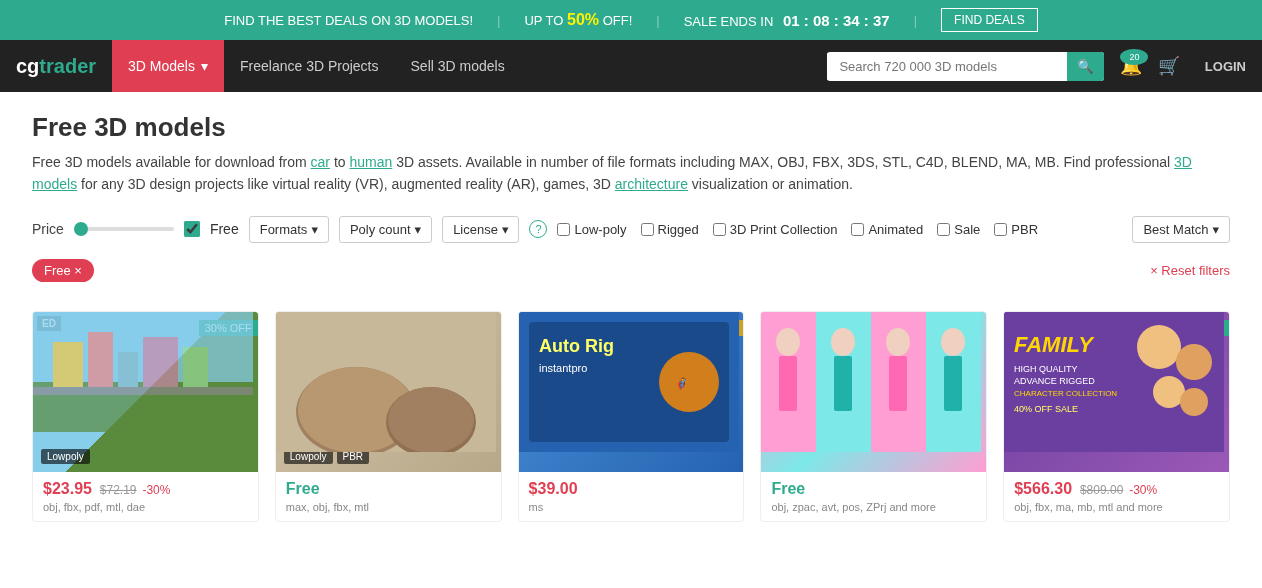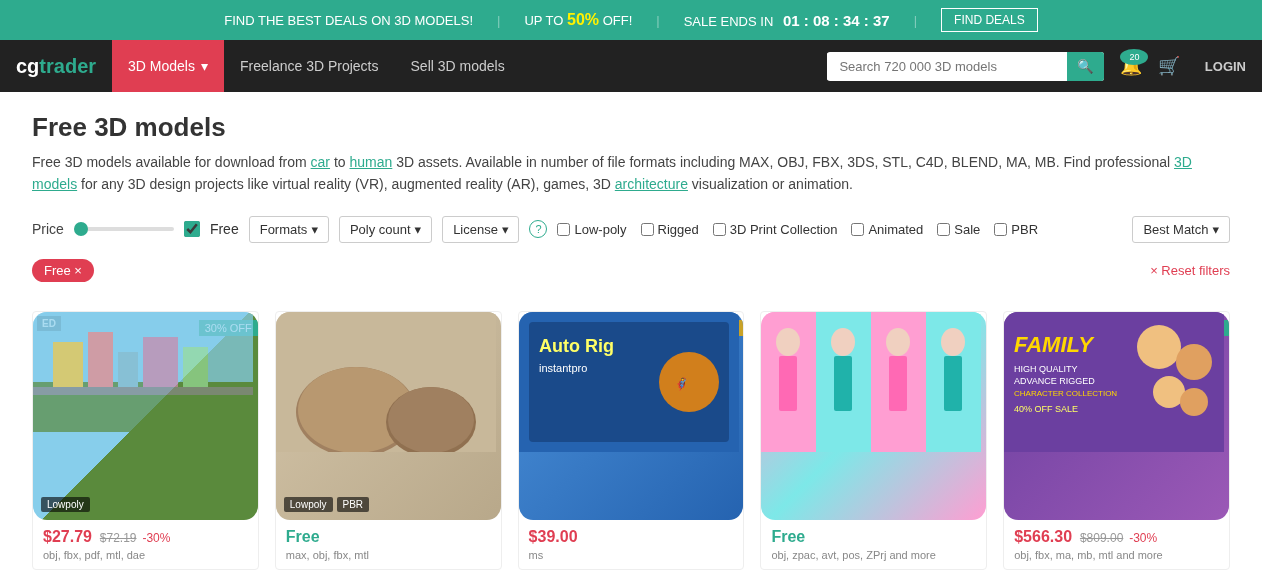--- a/index.html
+++ b/index.html
@@ -209,29 +209,28 @@
       gap: 16px;
     }
     .product-card {
       border: 1px solid #eee;
       border-radius: 4px;
       overflow: hidden;
       cursor: pointer;
     }
     .img-placeholder {
       width: 100%;
-      height: 208px;
+      height: 160px;
       display: flex;
       align-items: center;
       justify-content: center;
       font-size: 12px;
       color: #888;
       position: relative;
       overflow: hidden;
-      border-radius: 14px;
     }
     .card-badge {
       position: absolute;
       top: 8px;
       right: 0;
       background: #2eab8e;
       color: #fff;
       font-size: 11px;
       padding: 2px 6px;
     }
@@ -449,21 +448,21 @@
           <rect x="20" y="30" width="30" height="50" fill="#f5c842"></rect>
           <rect x="55" y="20" width="25" height="60" fill="#e88"></rect>
           <rect x="85" y="40" width="20" height="40" fill="#8bc"></rect>
           <rect x="110" y="25" width="35" height="55" fill="#c8a"></rect>
           <rect x="150" y="35" width="25" height="45" fill="#9d9"></rect>
           <rect x="0" y="75" width="220" height="8" fill="#888"></rect>
         </svg>
       </div>
       <div class="product-info">
         <div>
-          <span class="product-price">$27.79</span>
+          <span class="product-price">$23.95</span>
           <span class="price-original">$72.19</span>
           <span class="price-discount">-30%</span>
         </div>
         <div class="product-formats">obj, fbx, pdf, mtl, dae</div>
       </div>
     </div>
 
     <div class="product-card">
       <div class="img-placeholder card2-bg">
         <div class="card-tags">

